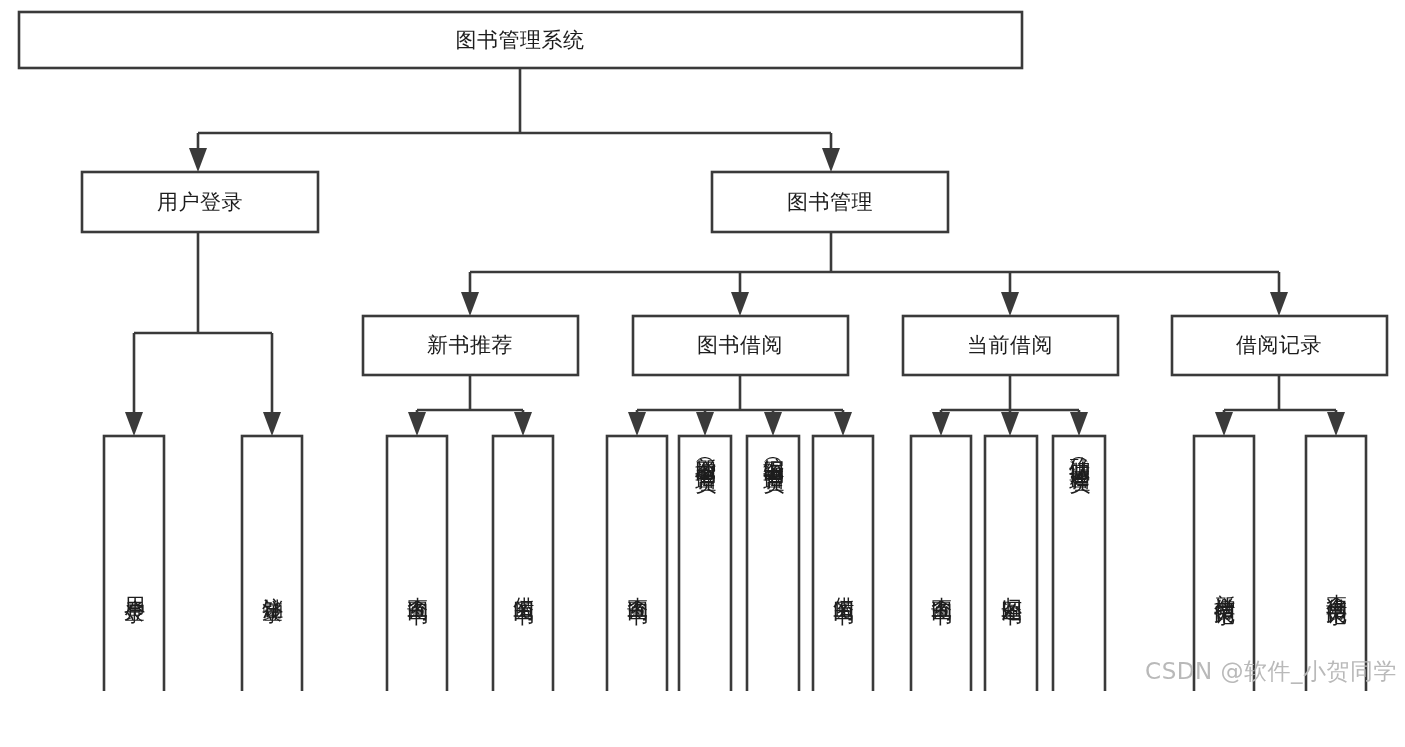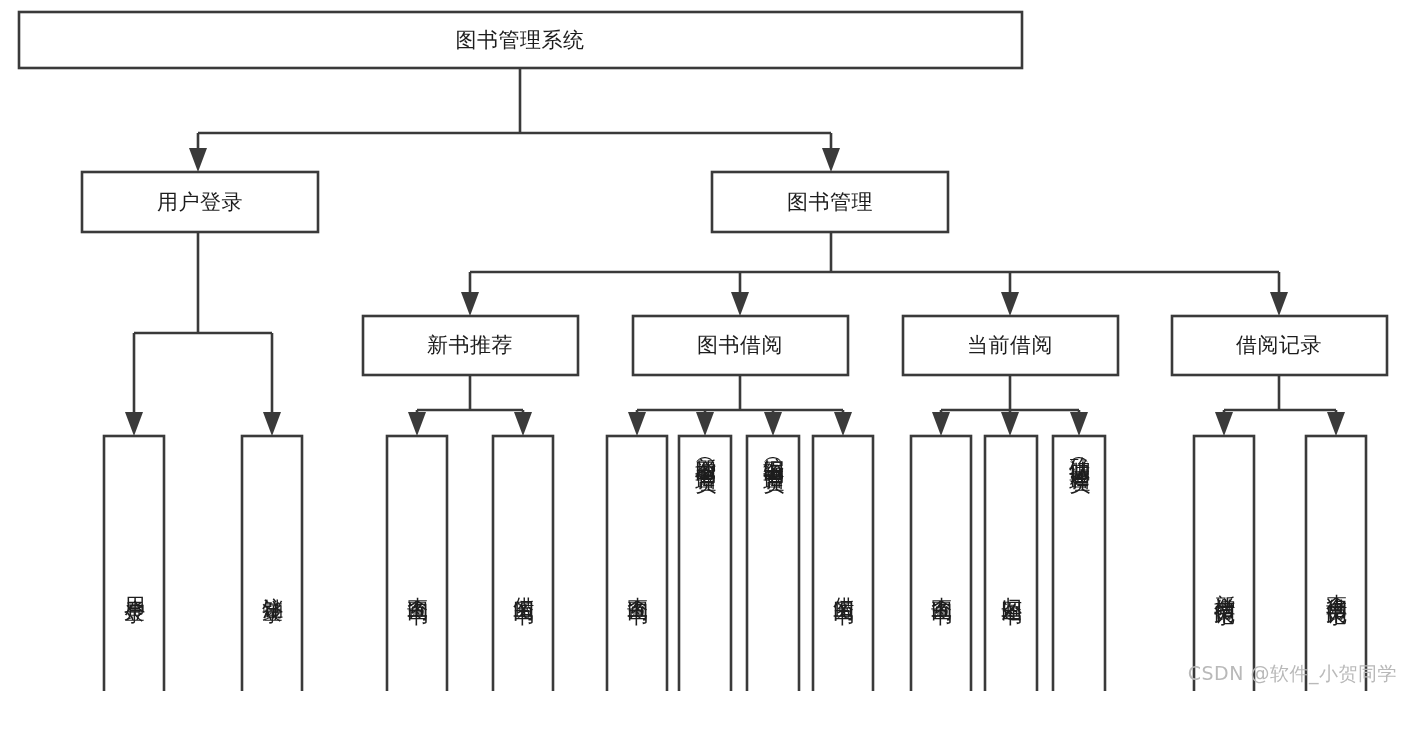--- a/index.html
+++ b/index.html
@@ -65,21 +65,21 @@
     line-height: 1.12;
     letter-spacing: 2.5px;
     white-space: nowrap;
     text-align: center;
   }
   #watermark {
     position: absolute;
     right: 8px;
     bottom: 4px;
     font-family: "DejaVu Sans", "Liberation Sans", sans-serif;
-    font-size: 19px;
+    font-size: 23px;
     color: #b9b9b9;
     letter-spacing: 0.5px;
     white-space: nowrap;
     pointer-events: none;
   }
 </style>
 </head>
 <body>
 
 <div id="diagram-root">

